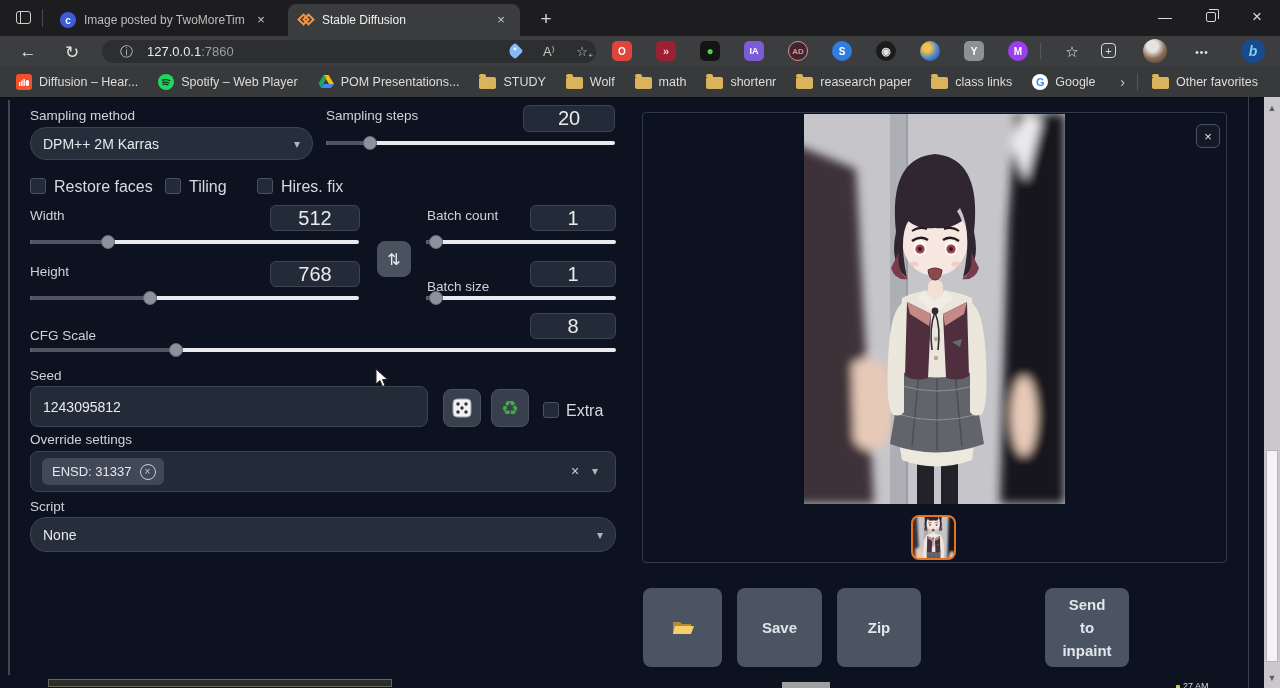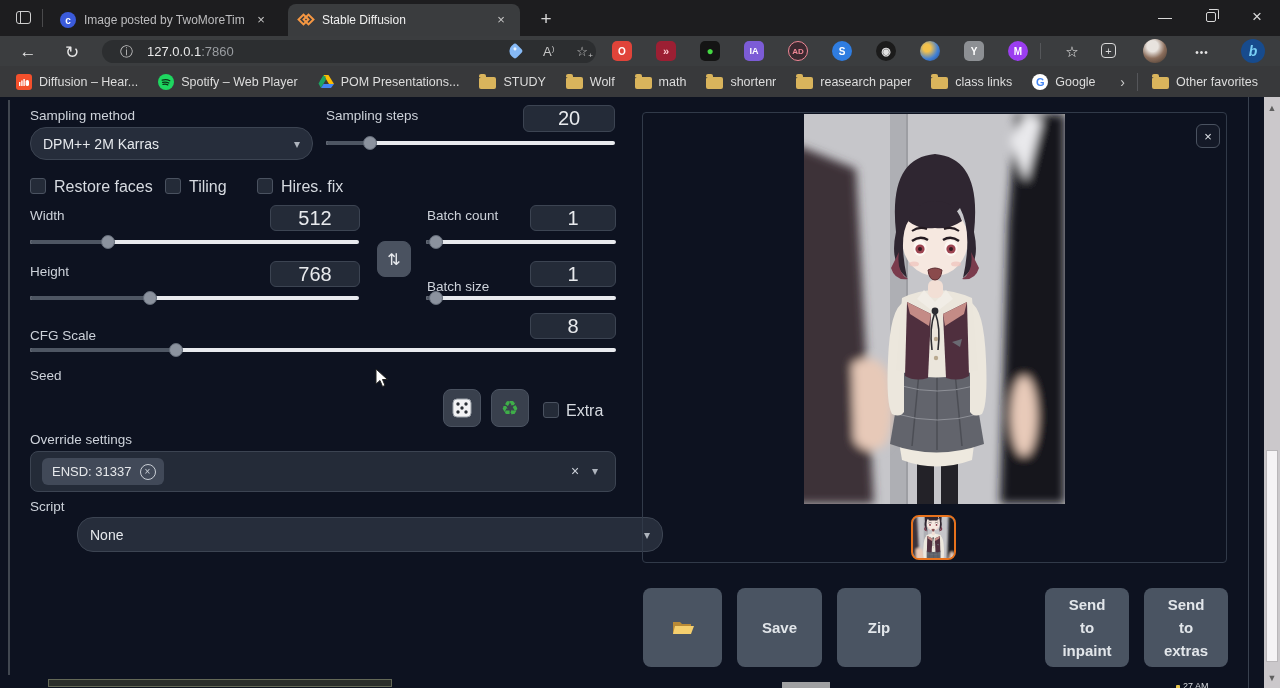--- a/index.html
+++ b/index.html
@@ -296,20 +296,21 @@
 
   <div class="abs lbl" style="left:30px;top:316px;margin-top:12px;">CFG Scale</div>
   <div class="abs numbox" style="left:530px;top:313px;width:86px;height:26px;">8</div>
   <div class="abs slider" style="left:30px;top:343px;width:586px;">
     <div class="sl-track"></div>
       <div class="sl-fill" style="width:146px;"></div>
       <div class="sl-handle" style="left:146px;"></div>
   </div>
 
   <div class="abs lbl" style="left:30px;top:368px;">Seed</div>
+  <input class="abs seedin" style="left: 30px; top: 386px; width: 398px; height: 41px;" value="1243095812">
   <div class="abs toolbtn" style="left:443px;top:389px;width:38px;height:38px;">
     <svg width="20" height="20" viewBox="0 0 20 20">
         <rect x="1" y="1" width="18" height="18" rx="4" fill="#f2f2f4" stroke="#9aa0a8"></rect>
         <g fill="#2b2f36">
           <circle cx="6" cy="6" r="1.7"></circle>
           <circle cx="14" cy="6" r="1.7"></circle>
           <circle cx="10" cy="10" r="1.7"></circle>
           <circle cx="6" cy="14" r="1.7"></circle>
           <circle cx="14" cy="14" r="1.7"></circle>
         </g>
@@ -324,21 +325,21 @@
   <div class="abs lbl" style="left:30px;top:432px;">Override settings</div>
   <div class="abs seedin" style="left:30px;top:451px;width:586px;height:41px;"></div>
   <div class="abs chip" style="left:42px;top:458px;height:27px;">
     <span>ENSD: 31337</span>
     <span class="rm">×</span>
   </div>
   <div class="abs" style="left:571px;top:463px;color:#cdd2da;font-size:14px;">×</div>
   <div class="abs" style="left:592px;top:464px;color:#aeb4bd;font-size:12px;">▾</div>
 
   <div class="abs lbl" style="left:30px;top:499px;">Script</div>
-  <div class="abs dd" style="left:30px;top:517px;width:586px;height:35px;margin-left:47px;">
+  <div class="abs dd" style="left:30px;top:517px;width:586px;height:35px;">
     <span>None</span>
     <span class="caret">▾</span>
   </div>
 
   <div class="abs panel" style="left:642px;top:112px;width:585px;height:451px;"></div>
 
   <div class="abs" style="left:804px;top:114px;">
     <svg width="261" height="390" viewBox="0 0 261 390">
       <defs>
           <filter id="blur1" x="-30%" y="-30%" width="160%" height="160%">
@@ -420,21 +421,20 @@
 
   <div class="abs gbtn" style="left:643px;top:588px;width:79px;height:79px;">
     <svg width="22" height="17">
         <path d="M1 3 h7 l2 2 h9 v10 h-18 z" fill="#b98a36"></path>
         <path d="M3 7 h19 l-3 8 h-18 z" fill="#f5cf6e"></path>
       </svg>
   </div>
   <div class="abs gbtn" style="left:737px;top:588px;width:85px;height:79px;">Save</div>
   <div class="abs gbtn" style="left:837px;top:588px;width:84px;height:79px;">Zip</div>
   <div class="abs gbtn" style="left:1045px;top:588px;width:84px;height:79px;padding:13px 17px;">Send to inpaint</div>
-  <div class="abs gbtn" style="left:1144px;top:588px;width:84px;height:79px;padding:0 17px;">Send to extras</div>
 
   <div class="abs vscroll"></div>
   <div class="abs sarrow" style="top:100px;">▲</div>
   <div class="abs vthumb" style="top:450px;height:212px;"></div>
   <div class="abs sarrow" style="top:670px;">▼</div>
   <div class="abs hscroll"></div>
   <div class="abs taskbit"></div>
   <div class="abs clockbit"><i></i><span>27 AM</span></div>
 
   <svg class="abs cursor" style="left:375px;top:368px;" width="14" height="20" viewBox="0 0 14 20">

